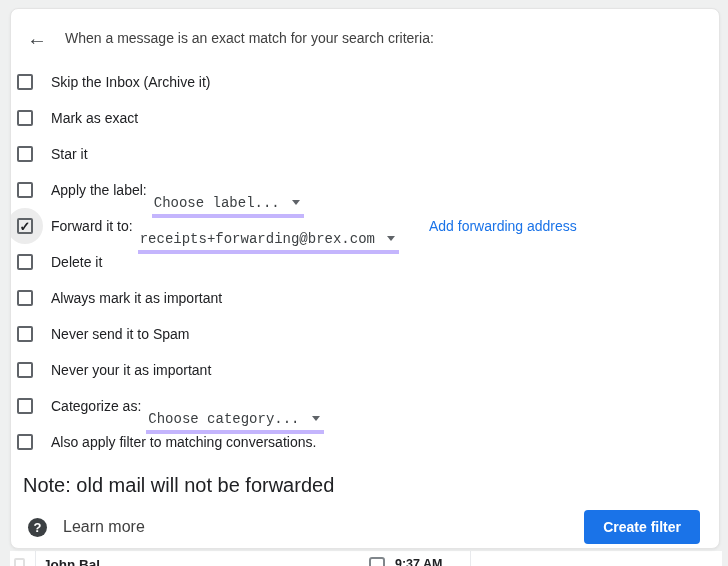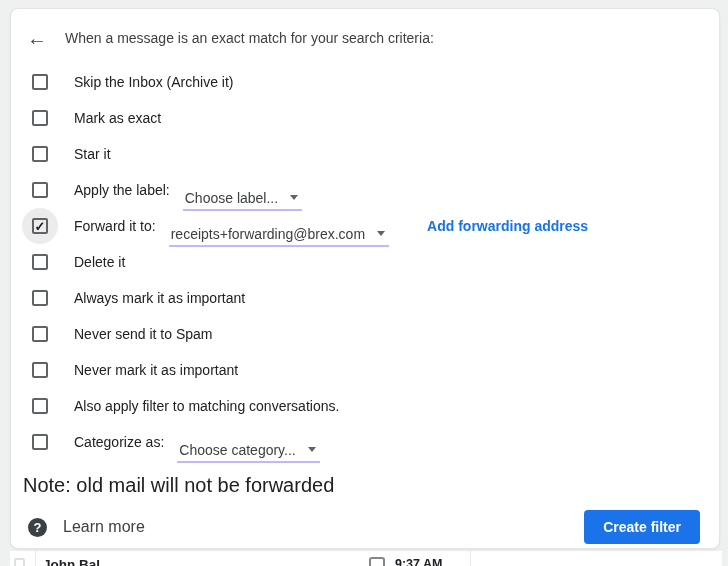--- a/index.html
+++ b/index.html
@@ -54,49 +54,49 @@
     width: 24px; height: 24px; border-radius: 50%;
     display: flex; align-items: center; justify-content: center;
     font-size: 20px; color: #3c4043; cursor: pointer; flex: none;
     line-height: 1;
   }
   .title { margin-left: 16px; font-size: 14px; color: #404040; }
 
   .rows { margin-top: 8px; }
   .row {
     height: 36px; display: flex; align-items: center;
-    padding-left: 21px; font-size: 14px; color: #202124; gap: 8px;
+    padding-left: 6px; font-size: 14px; color: #202124;
   }
   .cb-wrap { width: 16px; height: 16px; position: relative; margin-right: 18px; flex: none; cursor: pointer; }
   .halo {
     position: absolute; left: -10px; top: -10px; width: 36px; height: 36px;
     border-radius: 50%; background: #ececec;
   }
   .cb {
     position: relative; width: 16px; height: 16px; box-sizing: border-box;
     border: 2px solid #5f6368; border-radius: 2px; background: transparent;
     display: flex; align-items: center; justify-content: center;
     font-size: 13px; font-weight: bold; color: #202124; line-height: 1;
   }
   .row-label { white-space: nowrap; }
 
   .dropdown {
     display: inline-flex; align-items: center;
     margin-left: 5px; padding: 0 4px 3px 2px;
-    border-bottom: 2px solid #c4b5fd;
-    cursor: pointer; position: relative; top: 10px;
+    border-bottom: 4px solid #c4b5fd;
+    cursor: pointer; position: relative; top: 16px; font-family: Liberation Mono, monospace;
   }
   .dd-text { font-size: 14px; color: #3c4043; white-space: nowrap; }
   .dd-caret {
     margin-left: 12px; width: 0; height: 0;
     border-left: 4.5px solid transparent; border-right: 4.5px solid transparent;
     border-top: 5px solid #5f6368;
   }
   .link {
-    margin-left: 30px; color: #1a73e8; font-size: 14px; font-weight: 700;
+    margin-left: 30px; color: #1a73e8; font-size: 14px; font-weight: 400;
     cursor: pointer; white-space: nowrap;
   }
 
   .note { margin: 14px 0 0 12px; font-size: 20px; color: #202124; }
 
   .footer { display: flex; align-items: center; margin-top: 13px; padding: 0 19px 0 17px; }
   .help-icon {
     width: 19px; height: 19px; border-radius: 50%; background: #3c4043;
     color: #ffffff; font-size: 13px; font-weight: bold;
     display: flex; align-items: center; justify-content: center;
@@ -193,39 +193,39 @@
       <span class="cb-wrap">
           <span class="cb"></span>
         </span>
       <span class="row-label">Never send it to Spam</span>
     </div>
 
     <div class="row">
       <span class="cb-wrap">
           <span class="cb"></span>
         </span>
-      <span class="row-label">Never mark it as important</span>
-    </div>
-
-    <div class="row">
-      <span class="cb-wrap">
-          <span class="cb"></span>
-        </span>
-      <span class="row-label">Also apply filter to matching conversations.</span>
+      <span class="row-label">Never your it as important</span>
     </div>
 
     <div class="row">
       <span class="cb-wrap">
           <span class="cb"></span>
         </span>
       <span class="row-label">Categorize as:</span>
       <span class="dropdown">
         <span class="dd-text">Choose category...</span>
         <span class="dd-caret"></span>
       </span>
+    </div>
+
+    <div class="row">
+      <span class="cb-wrap">
+          <span class="cb"></span>
+        </span>
+      <span class="row-label">Also apply filter to matching conversations.</span>
     </div>
 
   </div>
 
   <div class="note">Note: old mail will not be forwarded</div>
 
   <div class="footer">
     <span class="help-icon">?</span>
     <span class="learn-more">Learn more</span>
     <button class="create-btn">Create filter</button>

